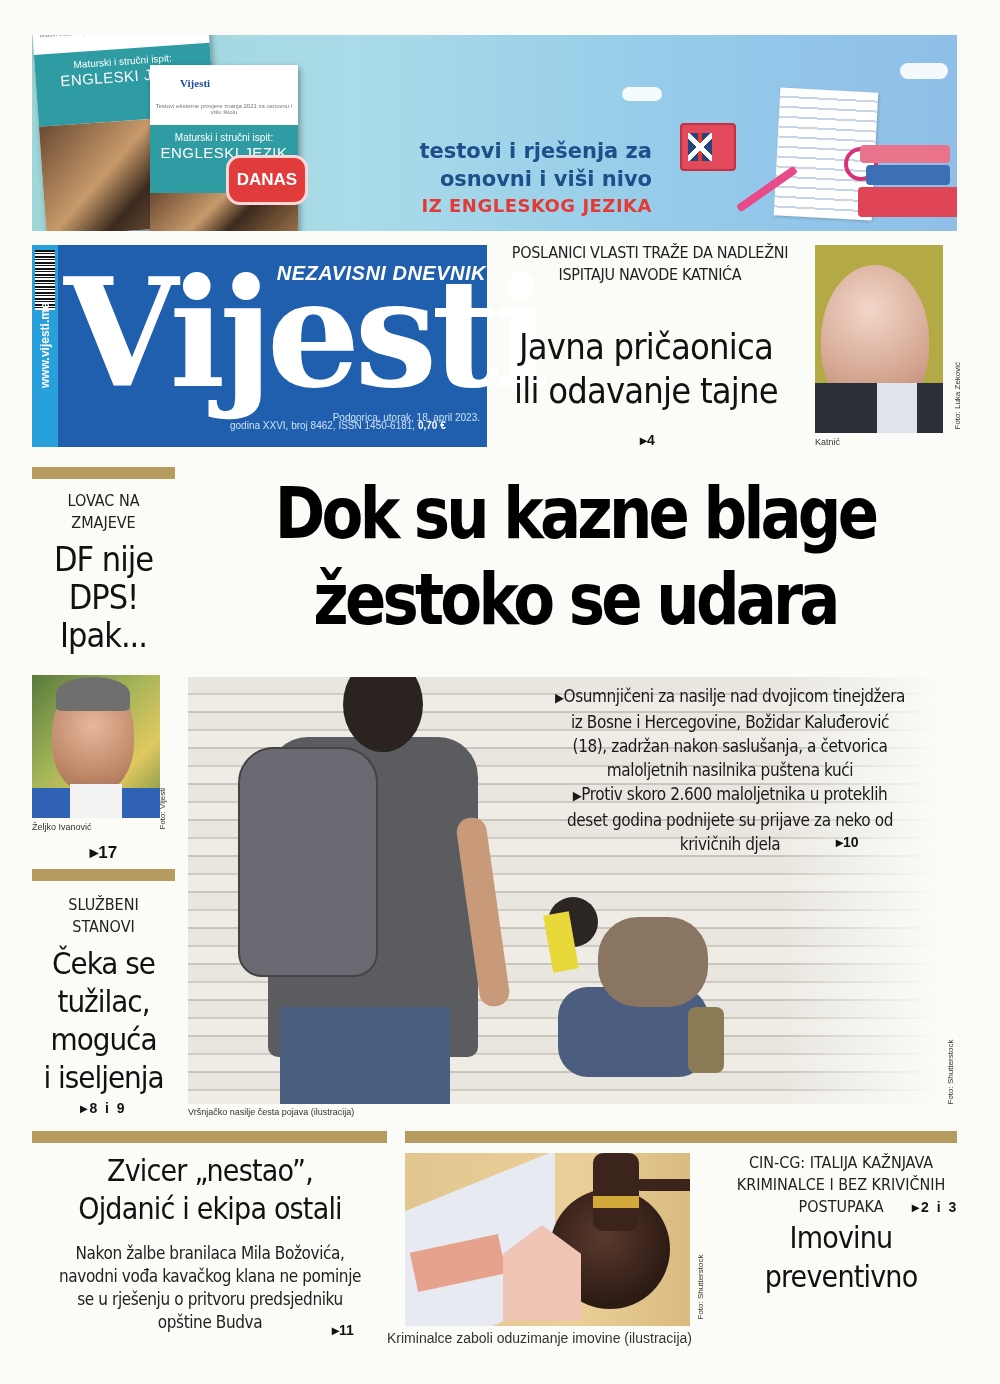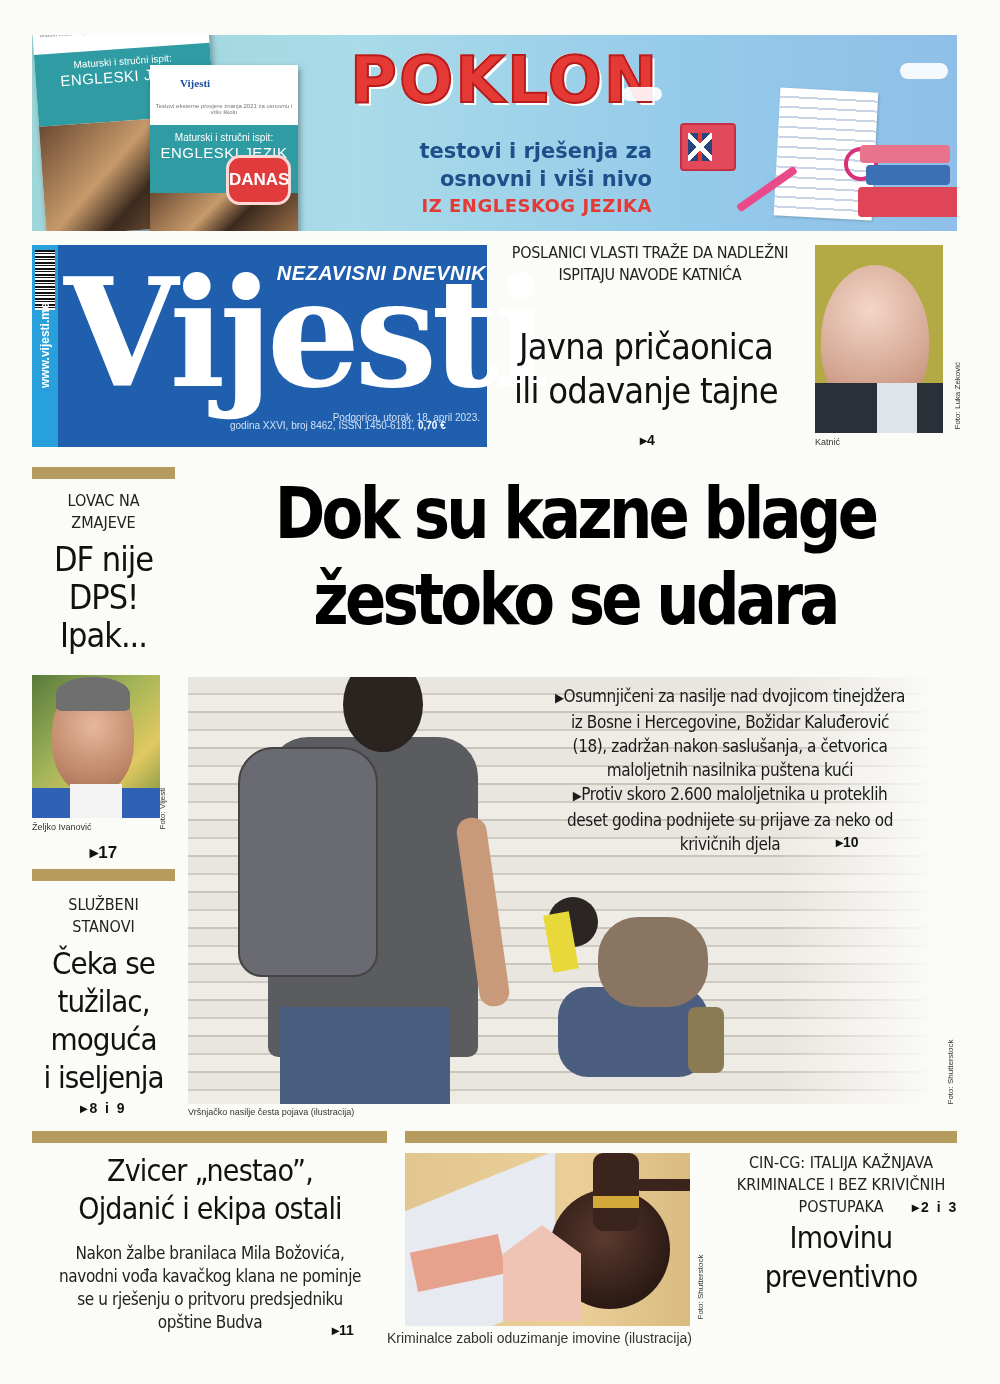--- a/index.html
+++ b/index.html
@@ -10,21 +10,21 @@
   
   #ad { left: 32px; top: 35px; width: 925px; height: 196px;
         background: linear-gradient(90deg, #9fd6d9 0%, #a9dbe8 35%, #95cbea 70%, #8fbfe8 100%); overflow: hidden; }
   .book { position: absolute; background: #fff; box-shadow: 2px 3px 6px rgba(0,0,0,.35); }
   .book .teal { position: absolute; left: 0; right: 0; background: #2f9ba2; color: #fff; text-align: center; font-size: 10px; line-height: 13px; padding-top: 6px; }
   .book .teal .big { font-size: 15px; line-height: 18px; letter-spacing: .5px; }
   .book .photo { position: absolute; left: 0; right: 0; bottom: 0; background: linear-gradient(135deg,#6b4a33,#c79a6a 40%,#3b2a1e 60%,#a0744a); }
   .book .tiny { position: absolute; left: 0; right: 0; top: 6px; text-align: center; font-size: 6px; color: #777; }
   #book1 { left: 0px; top: -8px; width: 176px; height: 210px; transform: rotate(-4deg); transform-origin: top left; }
   #book2 { left: 118px; top: 30px; width: 148px; height: 172px; }
-  #danas { left: 194px; top: 120px; width: 65px; height: 50px; border-radius: 14px; background: #e23b3b;
+  #danas { left: 194px; top: 120px; width: 82px; height: 50px; border-radius: 14px; background: #e23b3b;
            border: 3px solid #ffd7d7; color: #fff; font-weight: bold; font-size: 17px; text-align: center; line-height: 44px; }
   #vlogo { position: absolute; left: 30px; top: 12px; font-family: "Liberation Serif", serif; font-weight: bold; color: #1b4ea0; font-size: 11px; }
   #poklon { left: 318px; top: 10px; width: 290px; text-align: center; font-family: "DejaVu Sans", sans-serif;
             font-weight: bold; font-size: 64px; color: #e53935; letter-spacing: 2px;
             -webkit-text-stroke: 2px #b71c1c; text-shadow: 3px 3px 0 #fff, -1px -1px 0 #fff; line-height: 70px; }
   .adline { position: absolute; left: 300px; width: 320px; text-align: right; font-family: "DejaVu Sans", sans-serif; font-weight: bold; }
   #adl1 { top: 104px; font-size: 21px; color: #1e4f8a; }
   #adl2 { top: 132px; font-size: 21px; color: #1e4f8a; }
   #adl3 { top: 160px; font-size: 18px; color: #e53935; letter-spacing: .5px; }
   #paper { left: 745px; top: 55px; width: 98px; height: 128px; background: #fff; transform: rotate(3deg); box-shadow: 1px 1px 3px rgba(0,0,0,.2);
@@ -145,21 +145,20 @@
   <div id="book2" class="book">
     <div id="vlogo">Vijesti</div>
     <div class="tiny" style="top:38px;">Testovi eksterne provjere znanja 2021 za osnovnu i višu školu</div>
     <div class="teal" style="top:60px;height:70px;">
       <div>Maturski i stručni ispit:</div>
       <div class="big">ENGLESKI JEZIK</div>
     </div>
     <div class="photo" style="height:44px;"></div>
   </div>
   <div id="danas" class="abs">DANAS</div>
-  <div id="poklon" class="abs">POKLON</div>
   <div id="adl1" class="adline">testovi i rješenja za</div>
   <div id="adl3" class="adline">IZ ENGLESKOG JEZIKA</div>
   <div id="adl2" class="adline">osnovni i viši nivo</div>
   <div class="cloud" style="left:590px;top:52px;width:40px;height:14px;"></div>
   <div class="cloud" style="left:868px;top:28px;width:48px;height:16px;"></div>
   <div id="paper" class="abs"></div>
   <div id="redbook" class="abs">
       <div class="uk"></div>
     </div>
   <div id="pencil" class="abs"></div>

